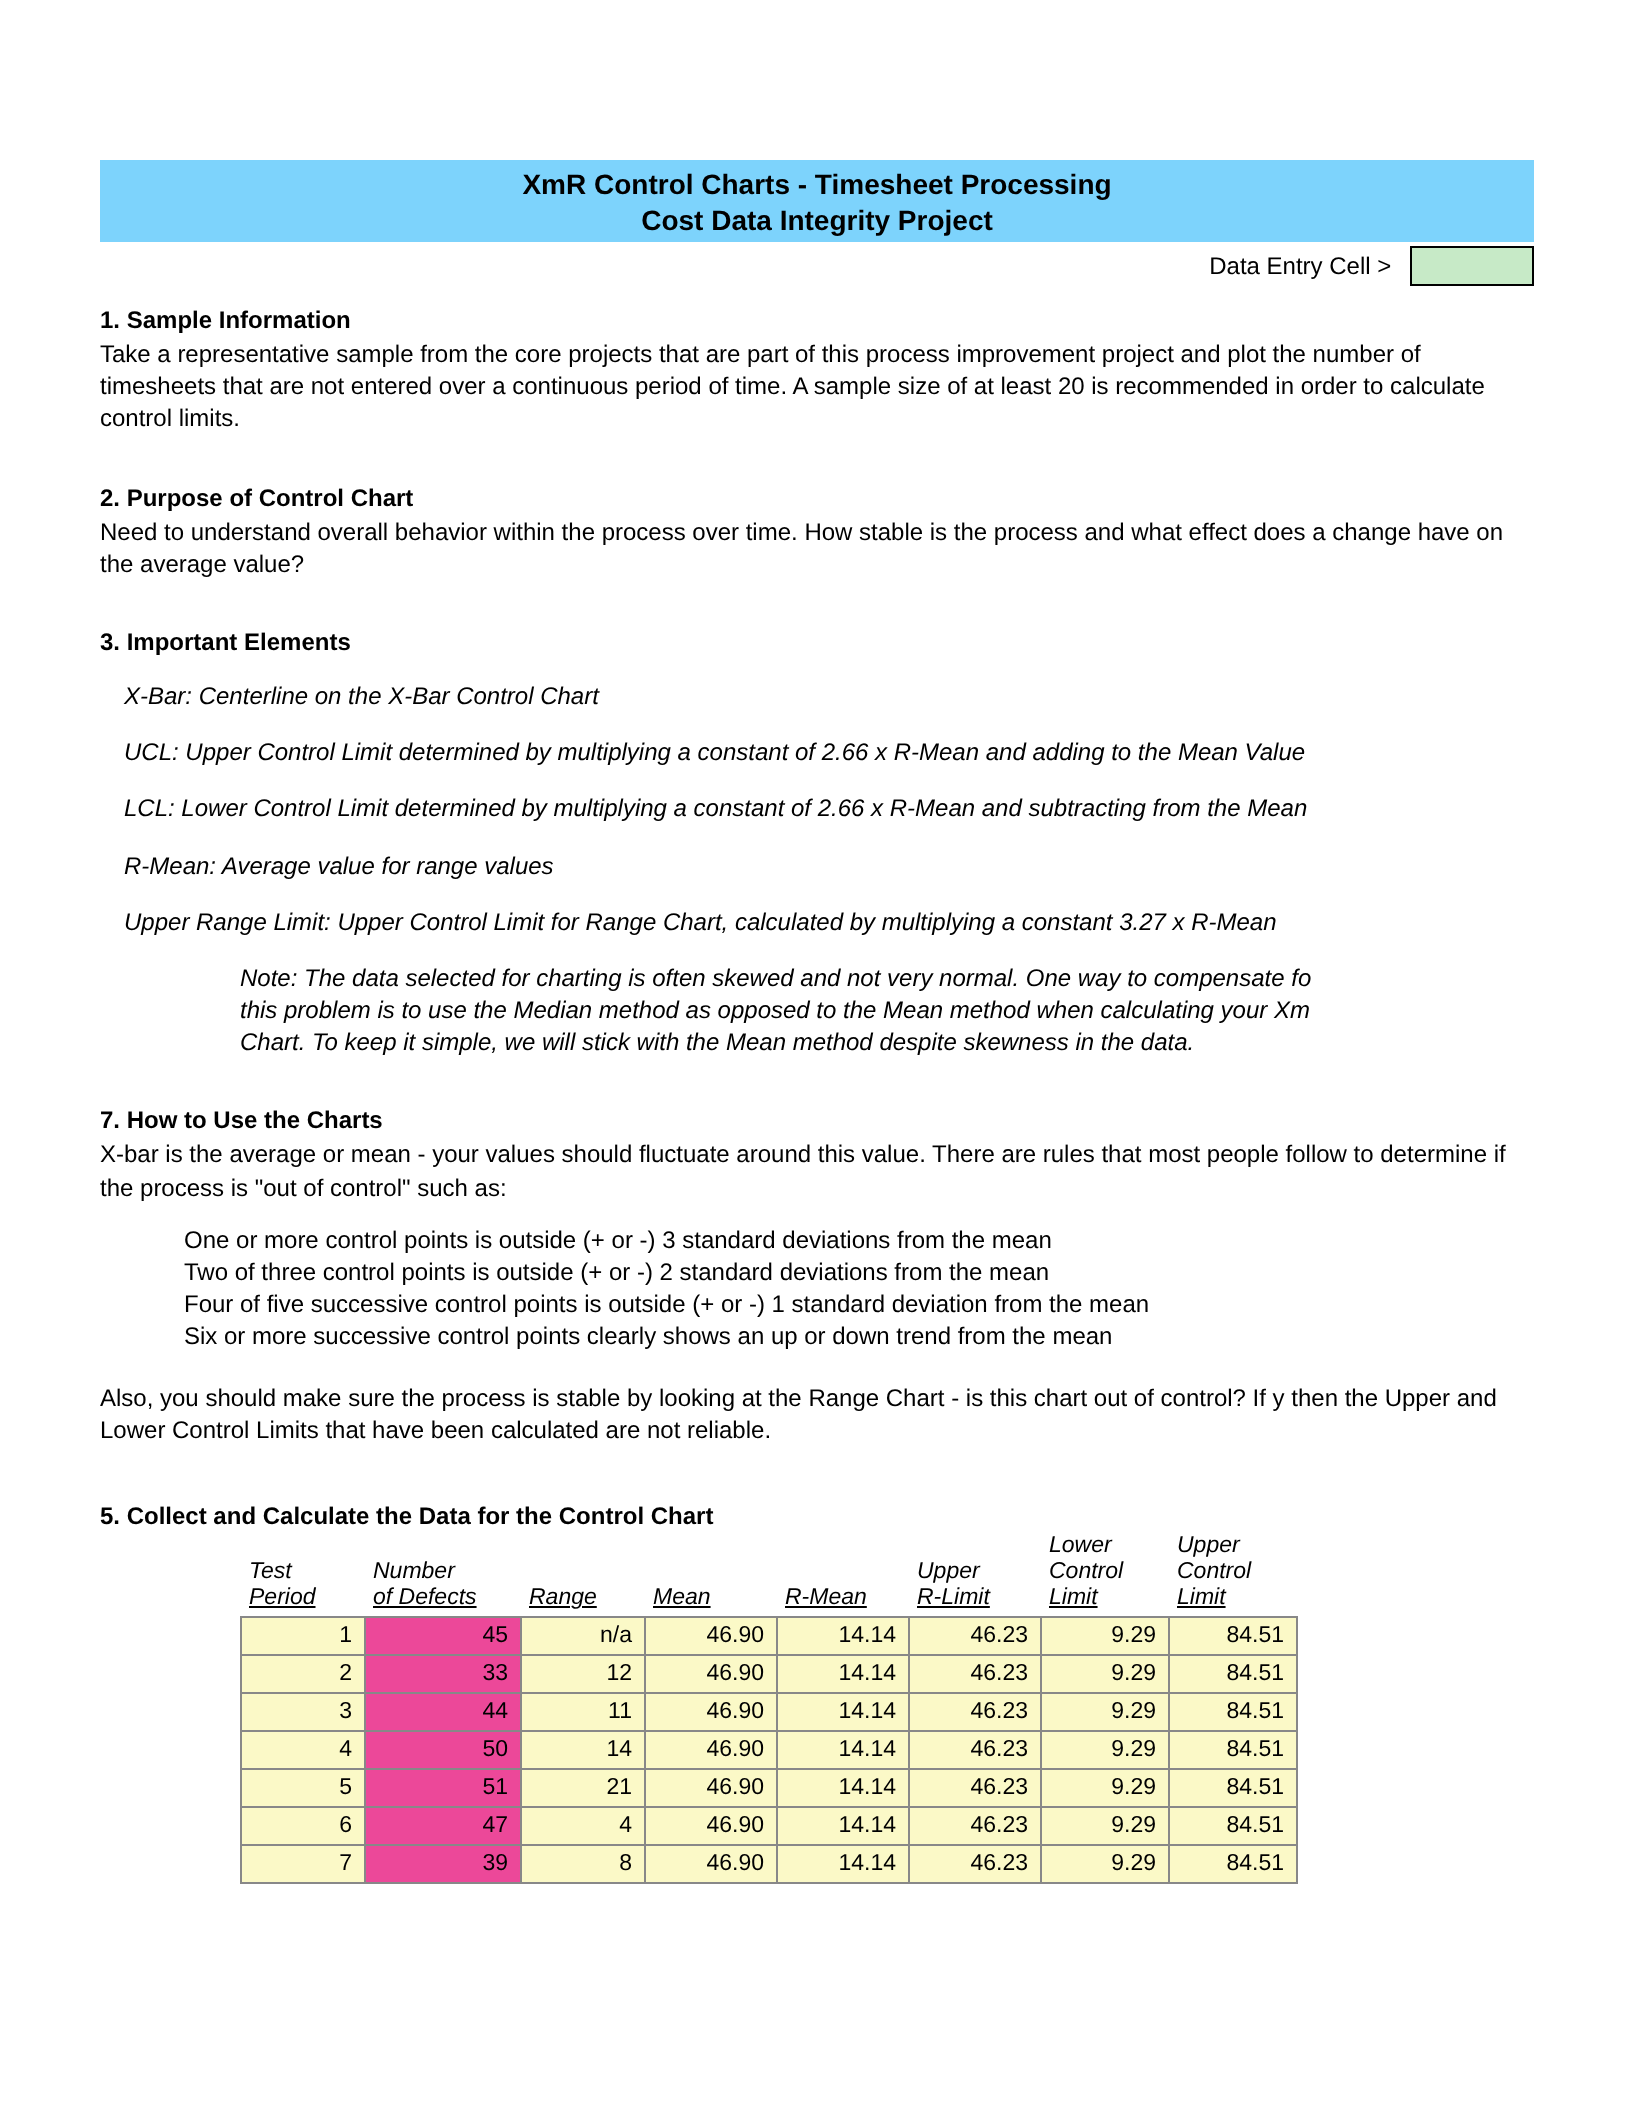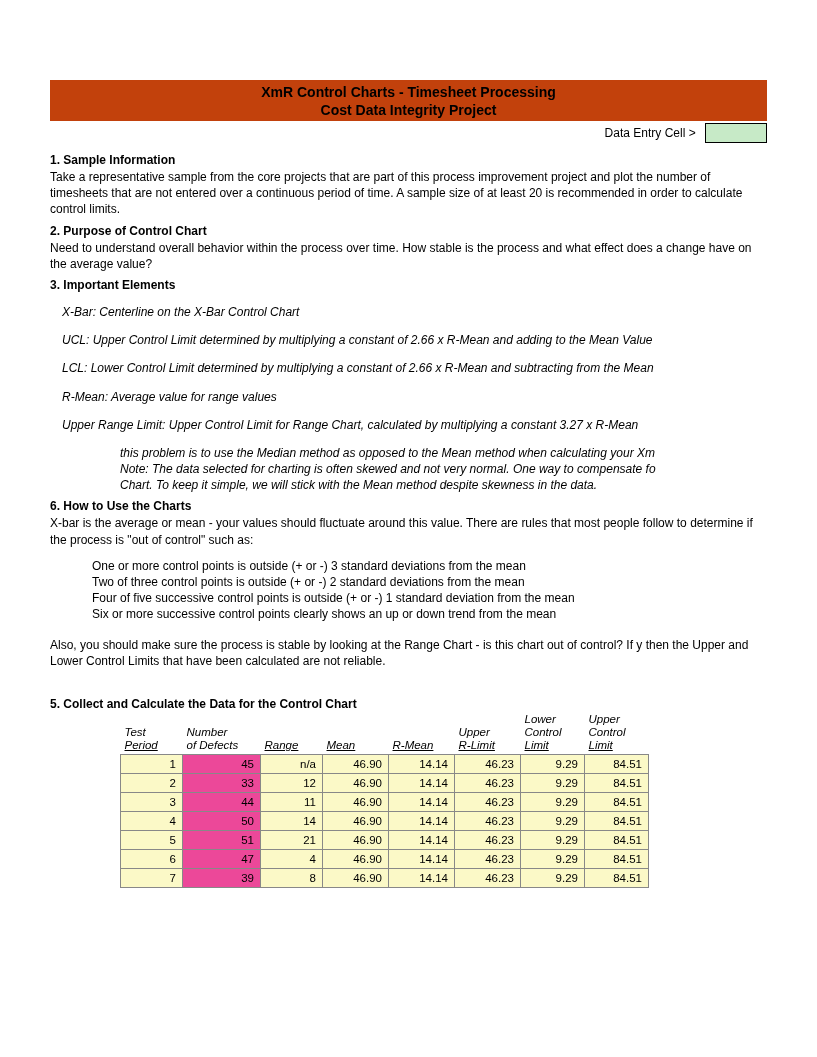--- a/index.html
+++ b/index.html
@@ -8,21 +8,21 @@
     background: #fff;
     font-family: Arial, Helvetica, sans-serif;
     font-size: 12px;
     color: #000;
     width: 817px;
   }
   .page {
     padding: 80px 50px 40px 50px;
   }
   .title-banner {
-    background: #c2410c;
+    background: #7dd3fc;
     padding: 4px 0 2px 0;
     text-align: center;
     font-weight: bold;
     font-size: 14px;
     line-height: 1.25;
     margin-bottom: 2px;
   }
   .data-entry-row {
     text-align: right;
     font-size: 12px;
@@ -36,21 +36,21 @@
     width: 60px;
     height: 18px;
     background: #c7eac7;
     border: 1px solid #000;
     vertical-align: middle;
     margin-left: 6px;
   }
   .section-h {
     font-weight: bold;
     font-size: 12px;
-    margin-top: 6px;
+    margin-top: 24px;
     margin-bottom: 2px;
   }
   .section-h.first {
     margin-top: 2px;
   }
   .para {
     font-size: 12px;
     line-height: 1.35;
     margin: 0;
   }
@@ -136,43 +136,43 @@
 
   <div class="section-h">3. Important Elements</div>
   <div class="block-list">
     <p>X-Bar: Centerline on the X-Bar Control Chart</p>
     <p>UCL: Upper Control Limit determined by multiplying a constant of 2.66 x R-Mean and adding to the Mean Value</p>
     <p>LCL: Lower Control Limit determined by multiplying a constant of 2.66 x R-Mean and subtracting from the Mean</p>
     <p>R-Mean: Average value for range values</p>
     <p>Upper Range Limit: Upper Control Limit for Range Chart, calculated by multiplying a constant 3.27 x R-Mean</p>
   </div>
   <div class="indent italic">
+    <p class="para italic">Note: The data selected for charting is often skewed and not very normal. One way to compensate fo</p>
     <p class="para italic">this problem is to use the Median method as opposed to the Mean method when calculating your Xm</p>
-    <p class="para italic">Note: The data selected for charting is often skewed and not very normal. One way to compensate fo</p>
     <p class="para italic">Chart. To keep it simple, we will stick with the Mean method despite skewness in the data.</p>
   </div>
 
-  <div class="section-h">6. How to Use the Charts</div>
+  <div class="section-h">7. How to Use the Charts</div>
   <p class="para">X-bar is the average or mean - your values should fluctuate around this value. There are rules that most people follow to determine if the process is "out of control" such as:</p>
   <div class="indent2">
     <p>One or more control points is outside (+ or -) 3 standard deviations from the mean</p>
     <p>Two of three control points is outside (+ or -) 2 standard deviations from the mean</p>
     <p>Four of five successive control points is outside (+ or -) 1 standard deviation from the mean</p>
     <p>Six or more successive control points clearly shows an up or down trend from the mean</p>
   </div>
   <p class="para" style="margin-top:14px">Also, you should make sure the process is stable by looking at the Range Chart - is this chart out of control? If y then the Upper and Lower Control Limits that have been calculated are not reliable.</p>
 
   <div class="section-h" style="margin-top:28px">5. Collect and Calculate the Data for the Control Chart</div>
 
   <div class="tbl-wrap">
     <table class="data">
       <thead>
         <tr>
           <th class="col-tp"><span>Test</span><br><span class="ul" style="text-decoration:underline">Period</span></th>
-          <th class="col-nd"><span>Number</span><br><span style="">of Defects</span></th>
+          <th class="col-nd"><span>Number</span><br><span style="text-decoration:underline">of Defects</span></th>
           <th class="col-rg"><br><span style="text-decoration:underline">Range</span></th>
           <th class="col-mn"><br><span style="text-decoration:underline">Mean</span></th>
           <th class="col-rm"><br><span style="text-decoration:underline">R-Mean</span></th>
           <th class="col-ur"><span>Upper</span><br><span style="text-decoration:underline">R-Limit</span></th>
           <th class="col-lcl"><span>Lower</span><br><span>Control</span><br><span style="text-decoration:underline">Limit</span></th>
           <th class="col-ucl"><span>Upper</span><br><span>Control</span><br><span style="text-decoration:underline">Limit</span></th>
         </tr>
       </thead>
       <tbody>
       <tr>

